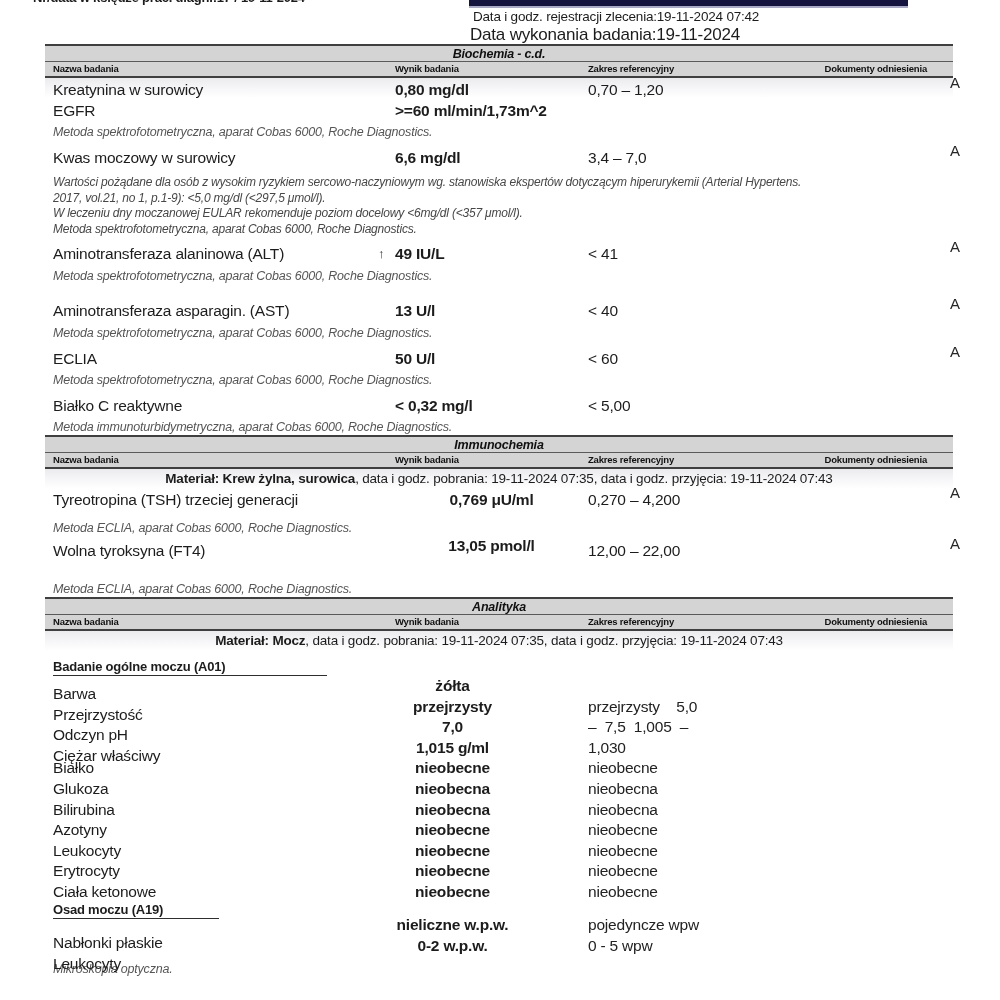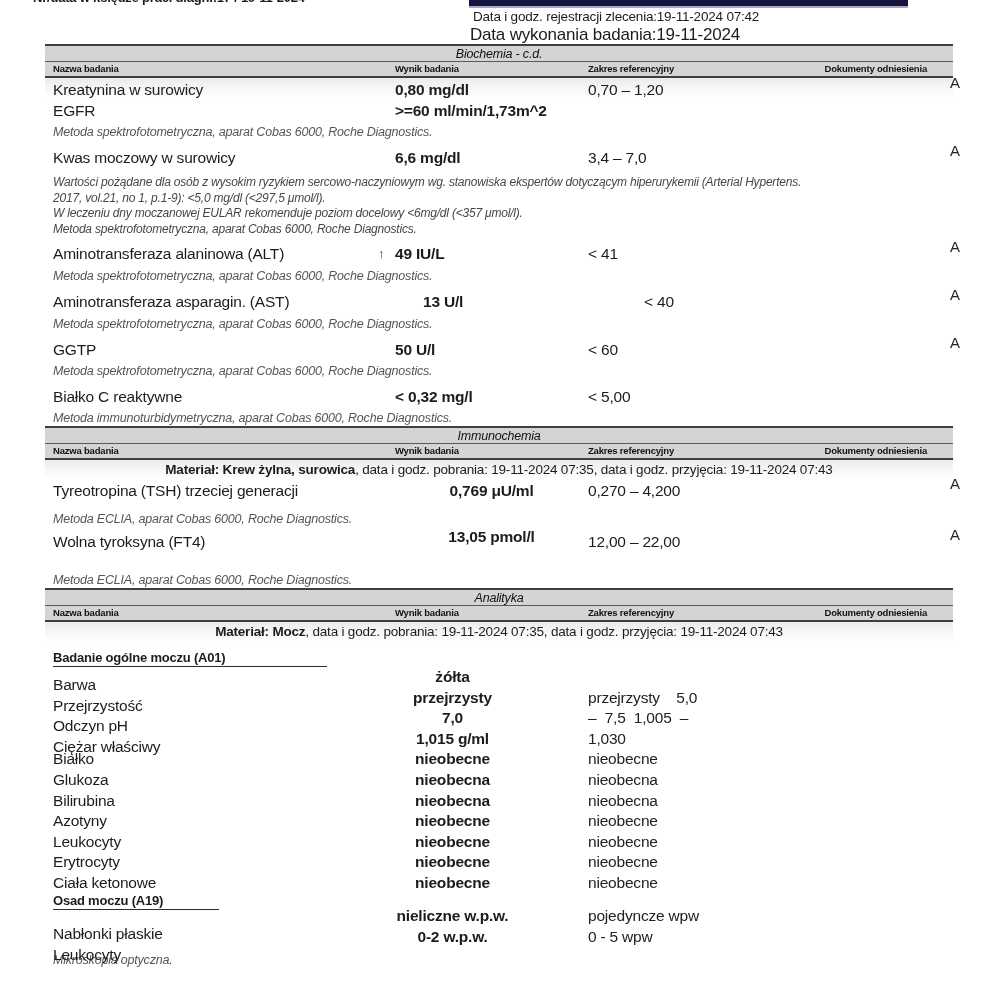--- a/index.html
+++ b/index.html
@@ -12,21 +12,21 @@
   
   .top-note{position:absolute;top:-10px;left:33px;font-size:13px;font-weight:bold;white-space:nowrap;}
   .navy-bar{position:absolute;top:0;left:469px;width:439px;height:6px;background:#14143f;border-bottom:2px solid #a9a9c6;}
   .reg-line{position:absolute;top:9px;left:473px;font-size:13.5px;white-space:nowrap;}
   .exec-line{position:absolute;top:25px;left:470px;font-size:17px;white-space:nowrap;}
 
   
   .content{position:absolute;left:45px;top:44px;width:908px;}
 
   .band{background:#d4d4d4;border-top:2.5px solid #3f3f3f;}
-  .band-title{font-size:12.5px;font-weight:normal;font-style:italic;text-align:center;line-height:14px;padding-top:1px;color:#111;}
+  .band-title{font-size:12.5px;font-weight:bold;font-style:italic;text-align:center;line-height:14px;padding-top:1px;color:#111;}
   .band-cols{display:flex;border-top:1.5px solid #5a5a5a;border-bottom:2px solid #3f3f3f;font-size:9.5px;font-weight:bold;line-height:11px;padding:1px 0 2px;color:#111;}
   .bc-name{width:342px;padding-left:8px;}
   .bc-result{width:193px;}
   .bc-range{width:232px;}
   .bc-docs{flex:1;text-align:right;padding-right:26px;}
   .band-strip{height:20px;background:linear-gradient(#ebebee 0%,#f7f7f9 55%,#ffffff 100%);margin-bottom:-20px;}
 
   .trow{position:relative;display:flex;line-height:21px;font-size:15.5px;}
   .t-name{width:342px;padding-left:8px;}
   .t-result{width:193px;font-weight:bold;position:relative;}
@@ -52,21 +52,21 @@
   .u-name.down5{position:relative;top:13px;}
   .u-result{width:115px;text-align:center;font-weight:bold;}
   .u-range{margin-left:78px;white-space:pre;color:#222;}
   .a19row{line-height:21.5px;}
   .a19row .u-result,.a19row .u-range{position:relative;top:-5px;}
 
   
   .m-r1{margin-top:1px;}      .m-method1{margin-top:4px;}
   .m-kwas{margin-top:7px;}    .m-notes{margin-top:7px;}
   .m-alt{margin-top:6px;}     .m-method-alt{margin-top:5px;}
-  .m-ast{margin-top:7px;gap:28px;}     .m-method-ast{margin-top:5px;}
+  .m-ast{margin-top:16px;}     .m-method-ast{margin-top:5px;}
   .m-ggtp{margin-top:7px;}    .m-method-ggtp{margin-top:4px;}
   .m-crp{margin-top:7px;}     .m-method-crp{margin-top:4px;}
   .m-band2{margin-top:0;}  .m-material{margin-top:2px;}
   .m-tsh{margin-top:2px;}     .m-method-tsh{margin-top:11px;}
   .m-ft4{margin-top:4px;}     .m-method-ft4{margin-top:21px;}
   .m-band3{margin-top:0;}     .m-material2{margin-top:2px;}
   .m-a01{margin-top:11px;}
   .m-mikro{}
 </style>
 </head>
@@ -125,21 +125,21 @@
 
   <div class="trow m-ast">
     <span class="t-name">Aminotransferaza asparagin. (AST)</span>
     <span class="t-result">13 U/l</span>
     <span class="t-range">&lt; 40</span>
     <span class="t-flag">A</span>
   </div>
   <div class="method m-method-ast">Metoda spektrofotometryczna, aparat Cobas 6000, Roche Diagnostics.</div>
 
   <div class="trow m-ggtp">
-    <span class="t-name">GGTP</span>
+    <span class="t-name">ECLIA</span>
     <span class="t-result">50 U/l</span>
     <span class="t-range">&lt; 60</span>
     <span class="t-flag">A</span>
   </div>
   <div class="method m-method-ggtp">Metoda spektrofotometryczna, aparat Cobas 6000, Roche Diagnostics.</div>
 
   <div class="trow m-crp">
     <span class="t-name">Białko C reaktywne</span>
     <span class="t-result">&lt; 0,32 mg/l</span>
     <span class="t-range">&lt; 5,00</span>

